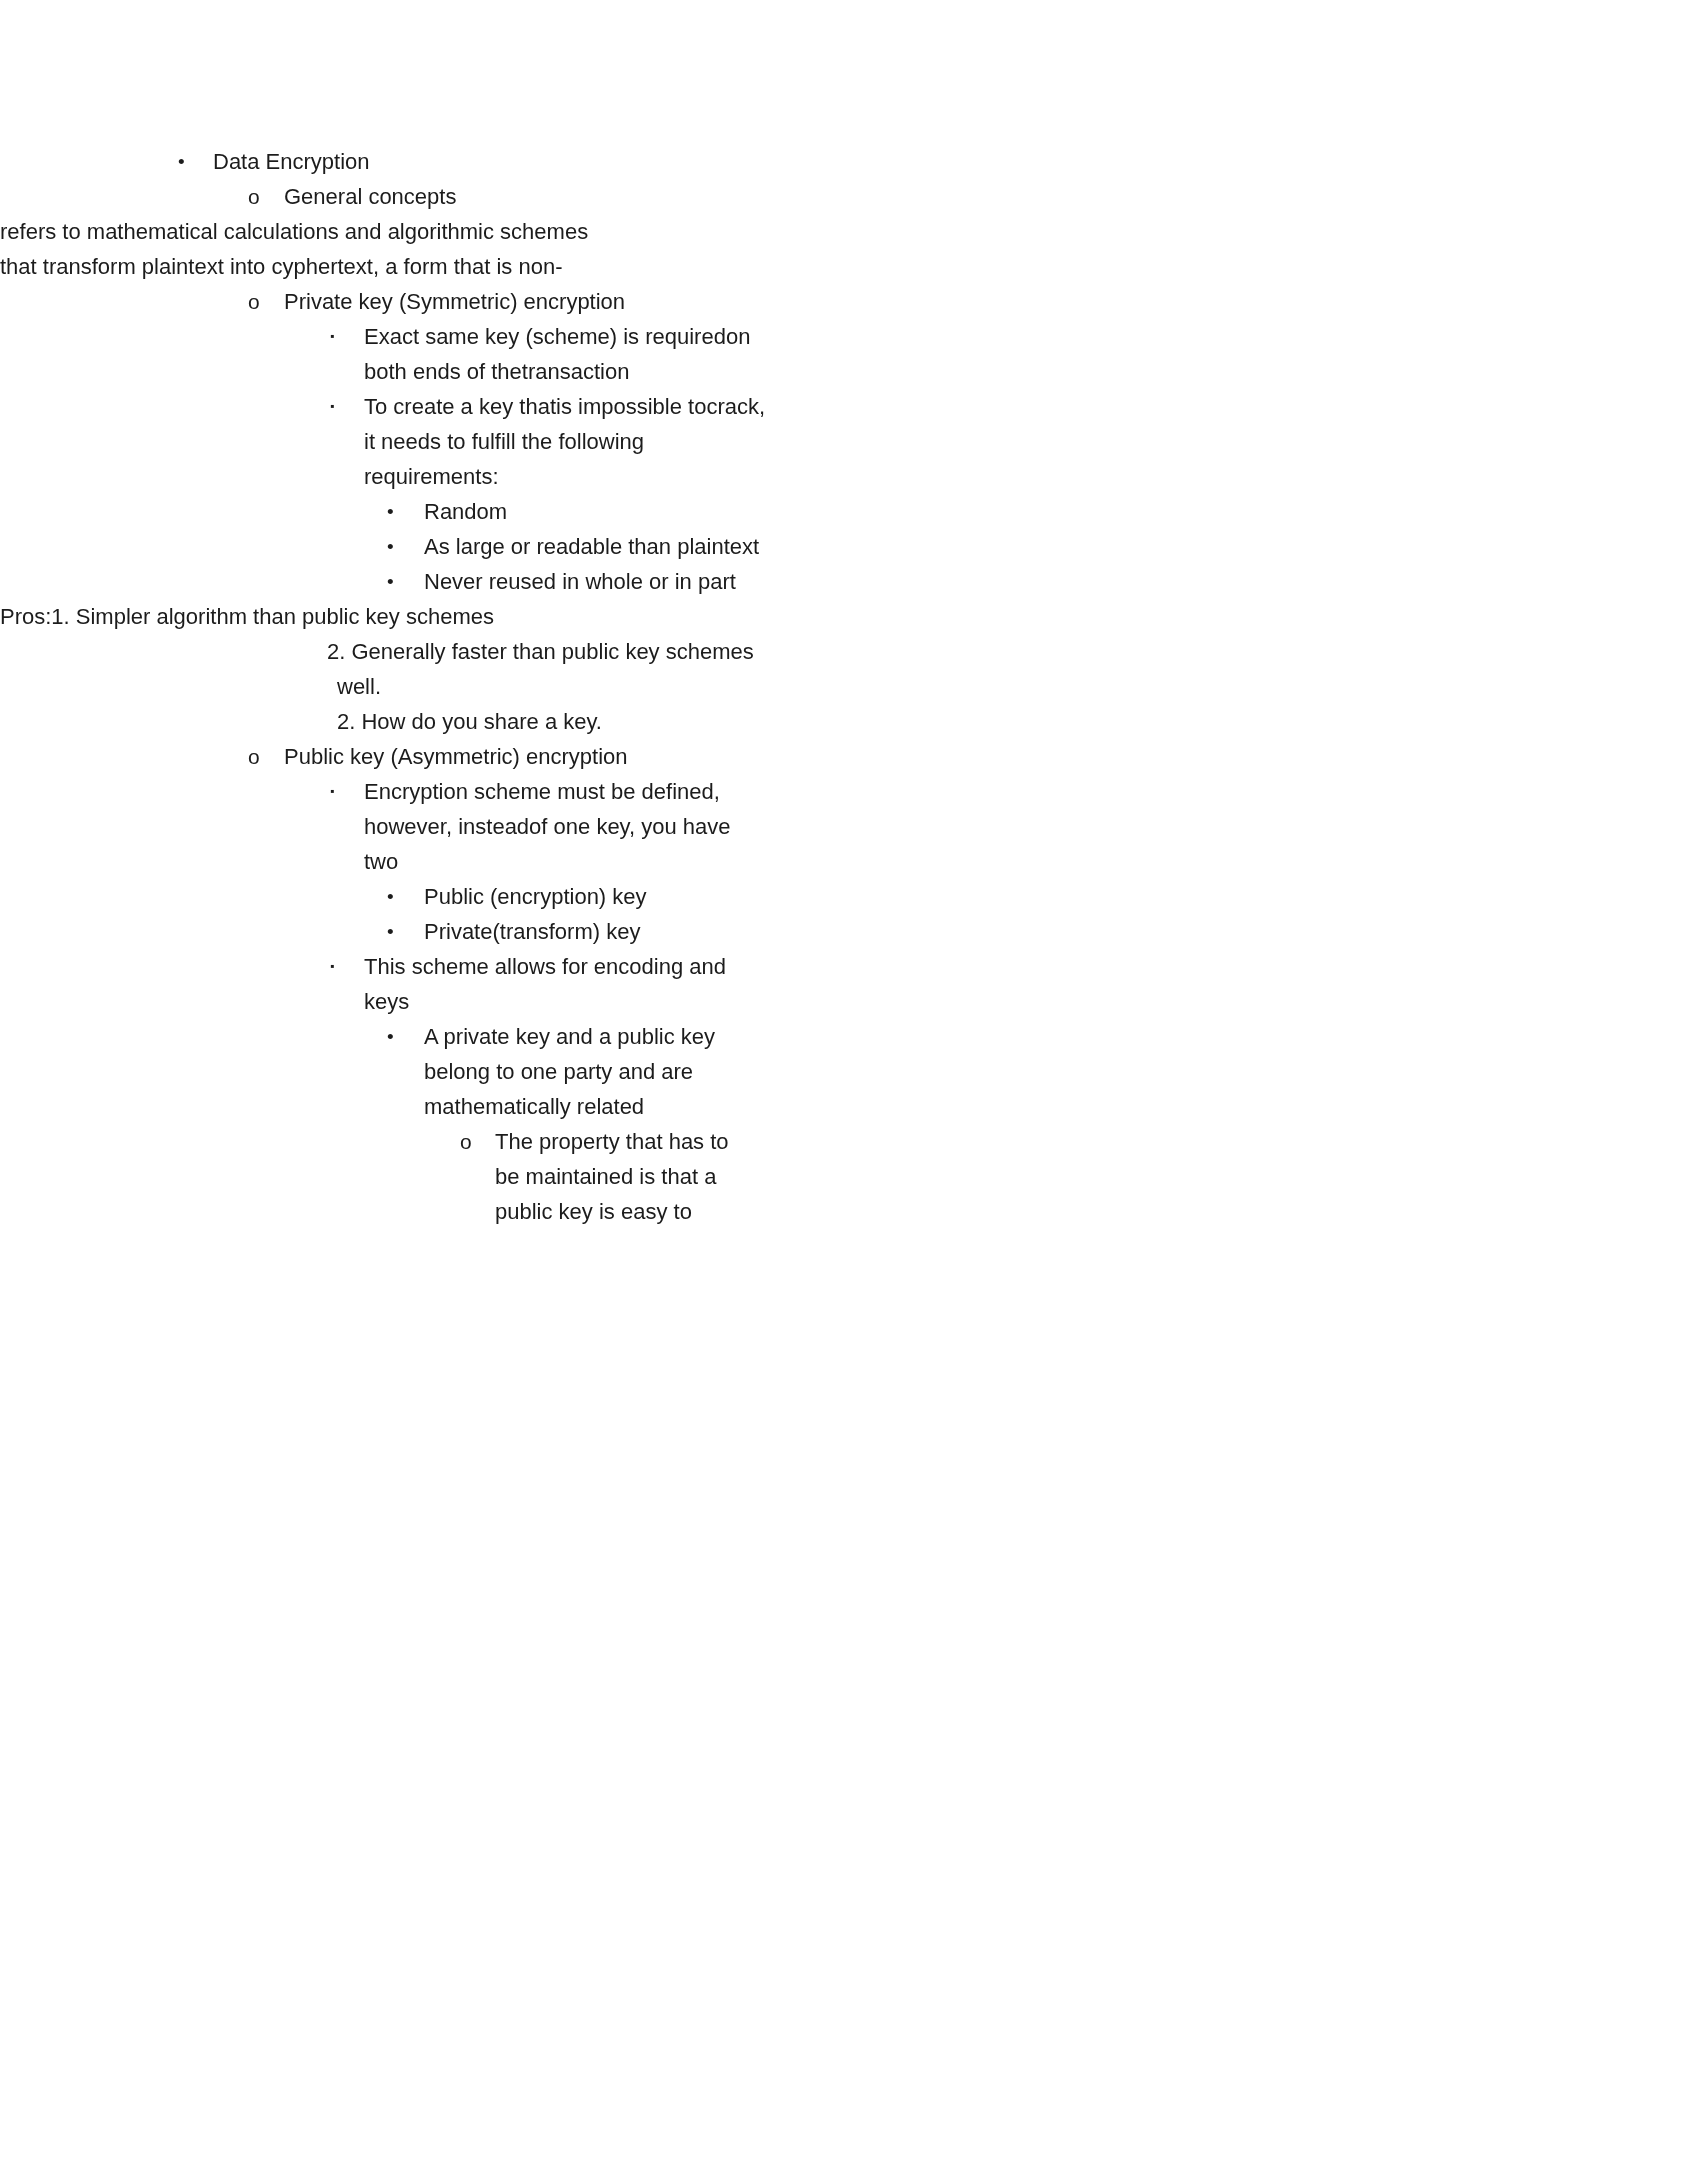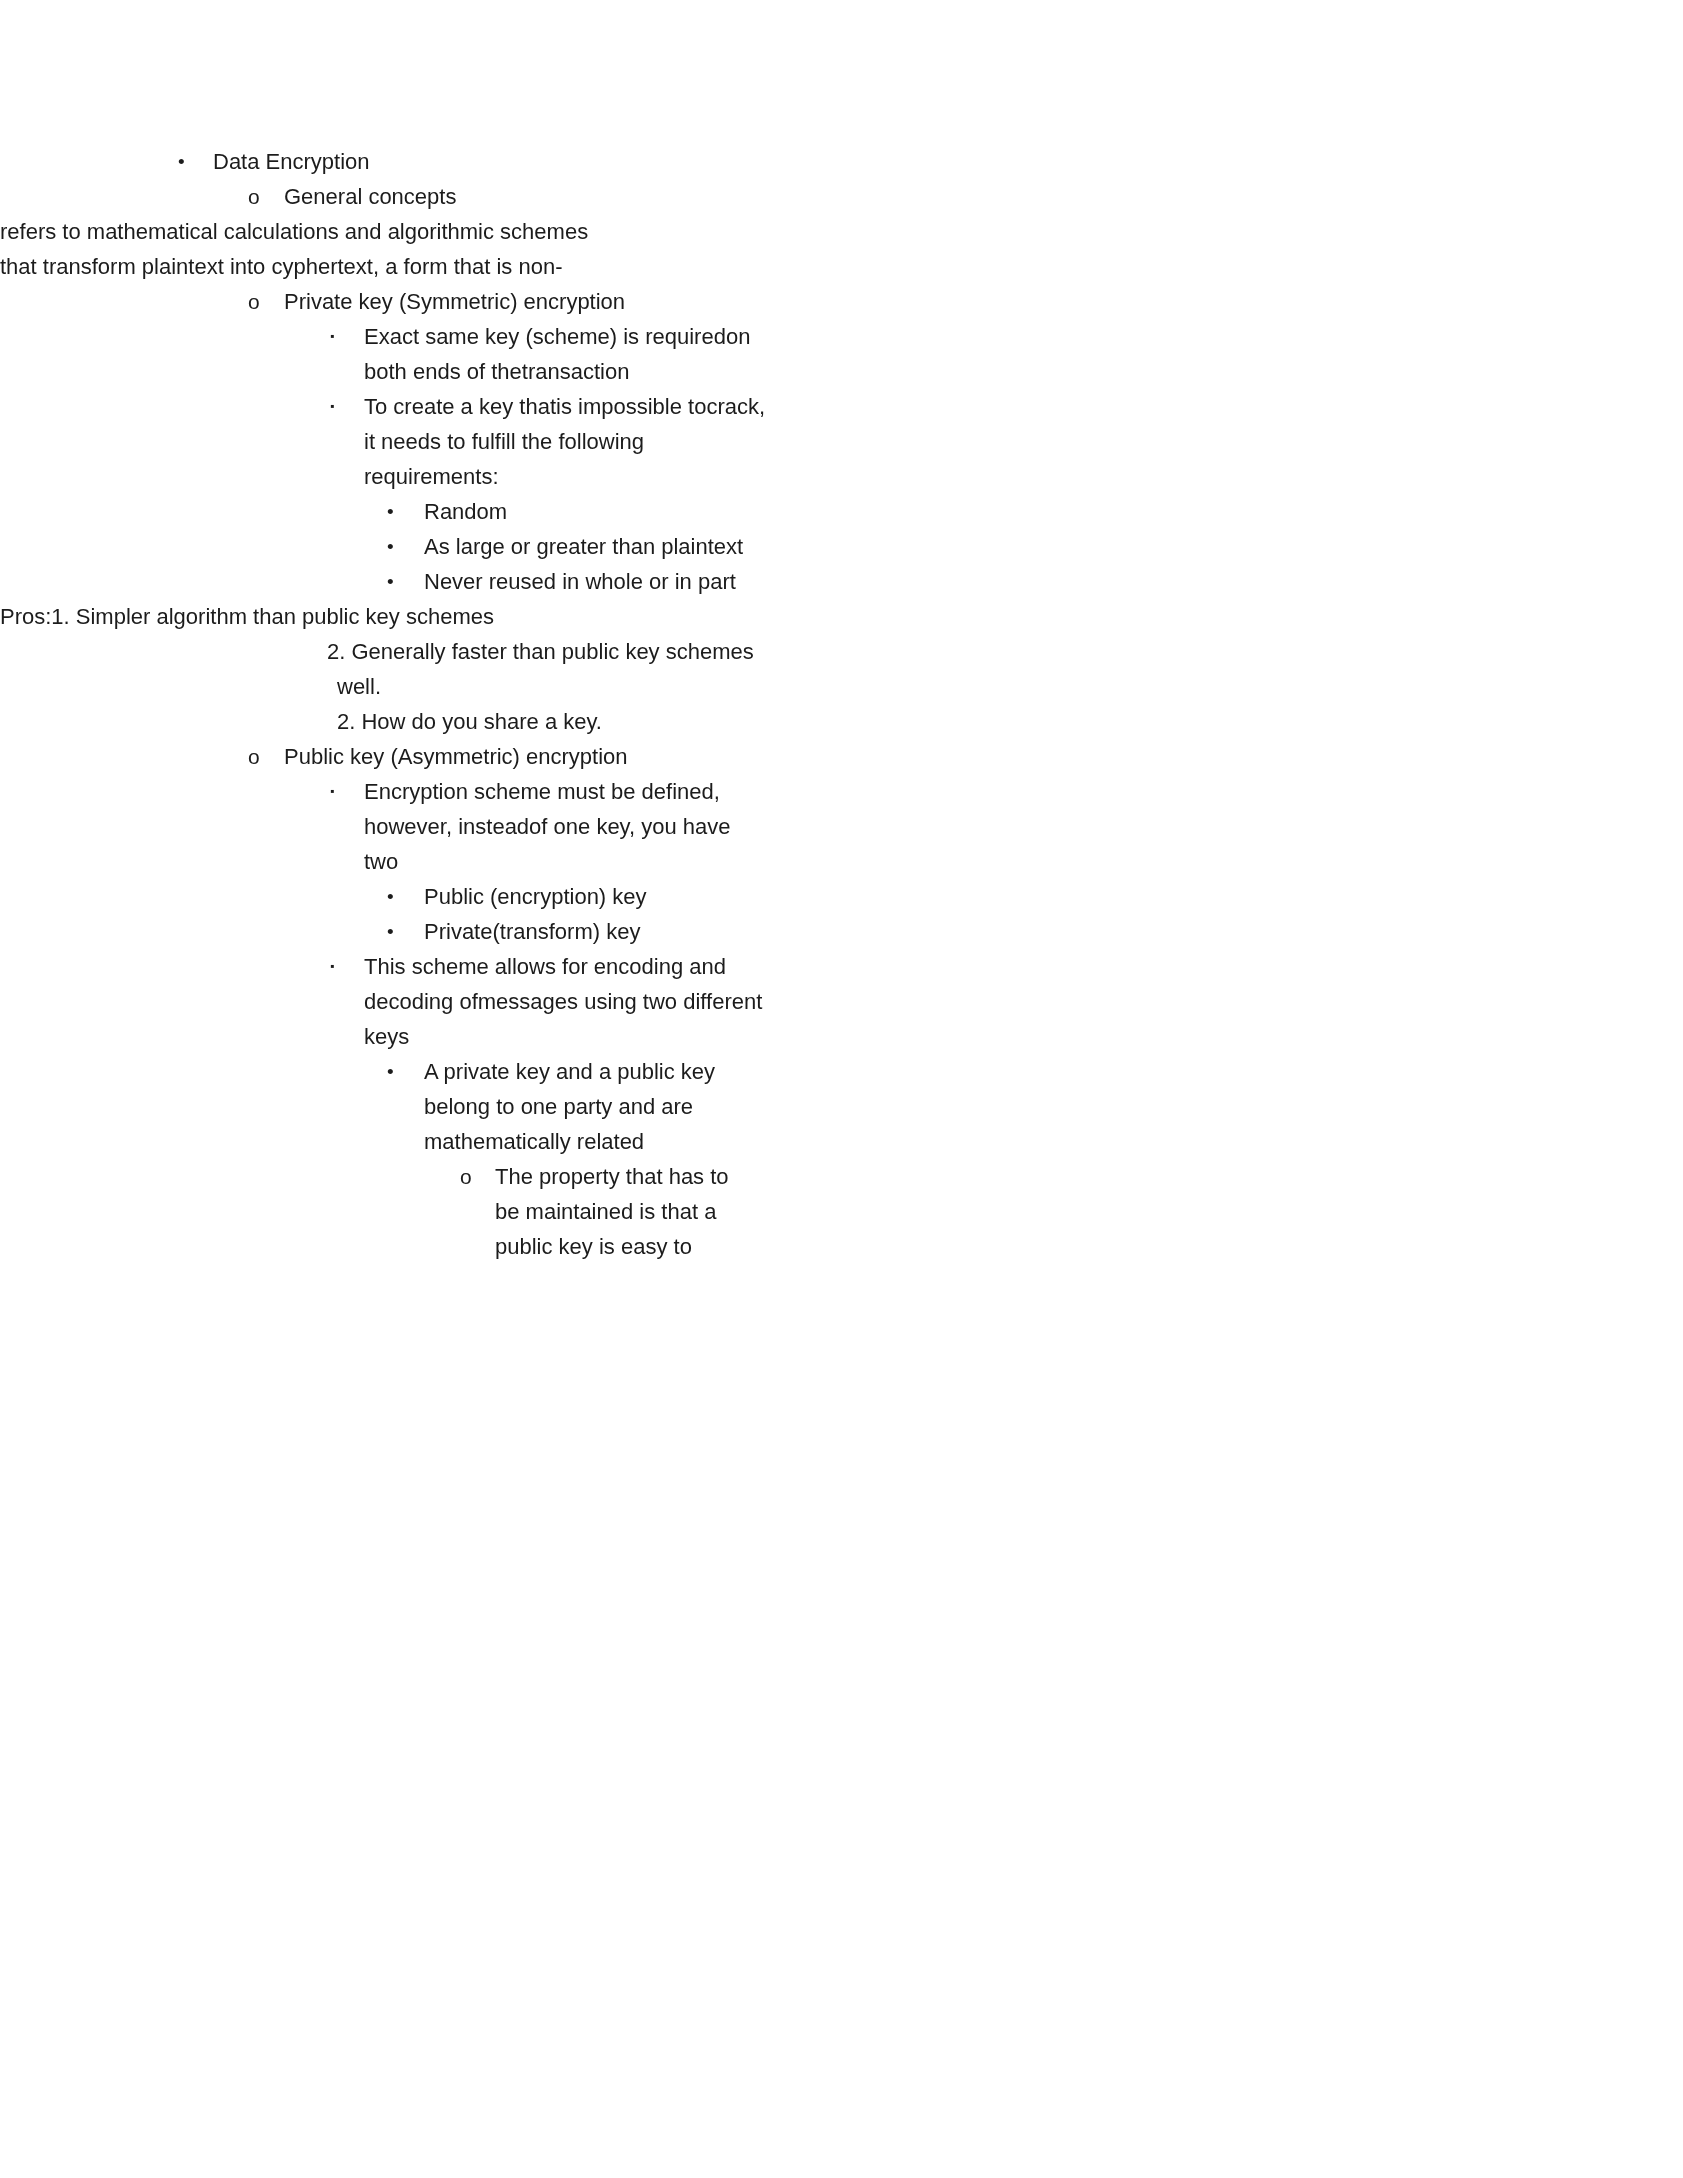--- a/index.html
+++ b/index.html
@@ -95,21 +95,21 @@
     <div class="line l3">
       <span class="text">requirements:</span>
     </div>
 
     <div class="line l4">
       <span class="marker">•</span>
       <span class="text">Random</span>
     </div>
     <div class="line l4">
       <span class="marker">•</span>
-      <span class="text">As large or greater than plaintext</span>
+      <span class="text">As large or readable than plaintext</span>
     </div>
     <div class="line l4">
       <span class="marker">•</span>
       <span class="text">Never reused in whole or in part</span>
     </div>
 
     <div class="line p285">
       <span class="text">Pros:1. Simpler algorithm than public key schemes</span>
     </div>
     <div class="line p330">
@@ -145,23 +145,20 @@
     <div class="line l4">
       <span class="marker">•</span>
       <span class="text">Private(transform) key</span>
     </div>
 
     <div class="line l3">
       <span class="marker">▪</span>
       <span class="text">This scheme allows for encoding and</span>
     </div>
     <div class="line l3">
-      <span class="text">decoding ofmessages using two different</span>
-    </div>
-    <div class="line l3">
       <span class="text">keys</span>
     </div>
 
     <div class="line l4">
       <span class="marker">•</span>
       <span class="text">A private key and a public key</span>
     </div>
     <div class="line l4">
       <span class="text">belong to one party and are</span>
     </div>

